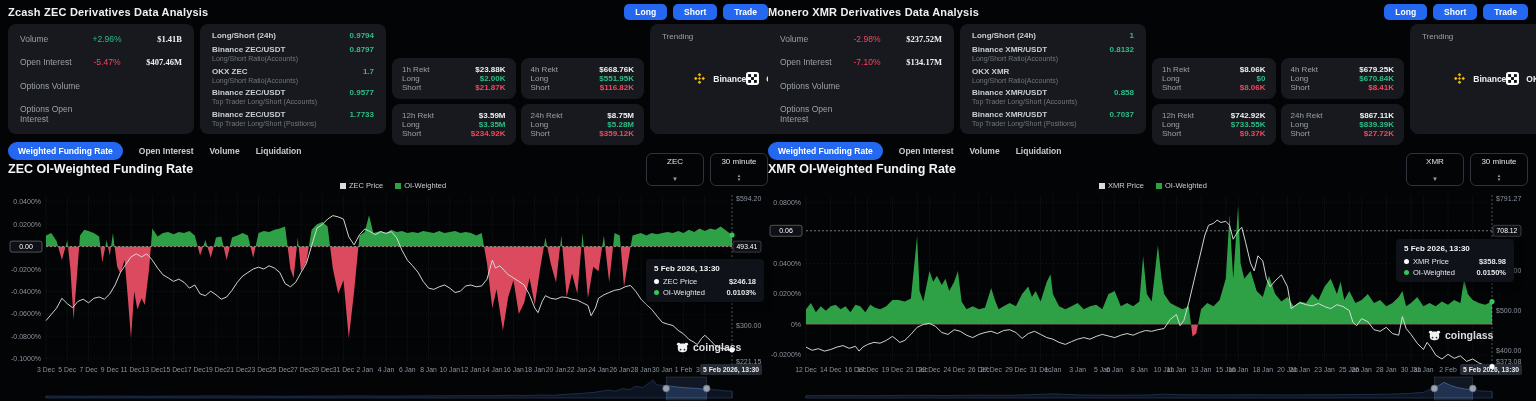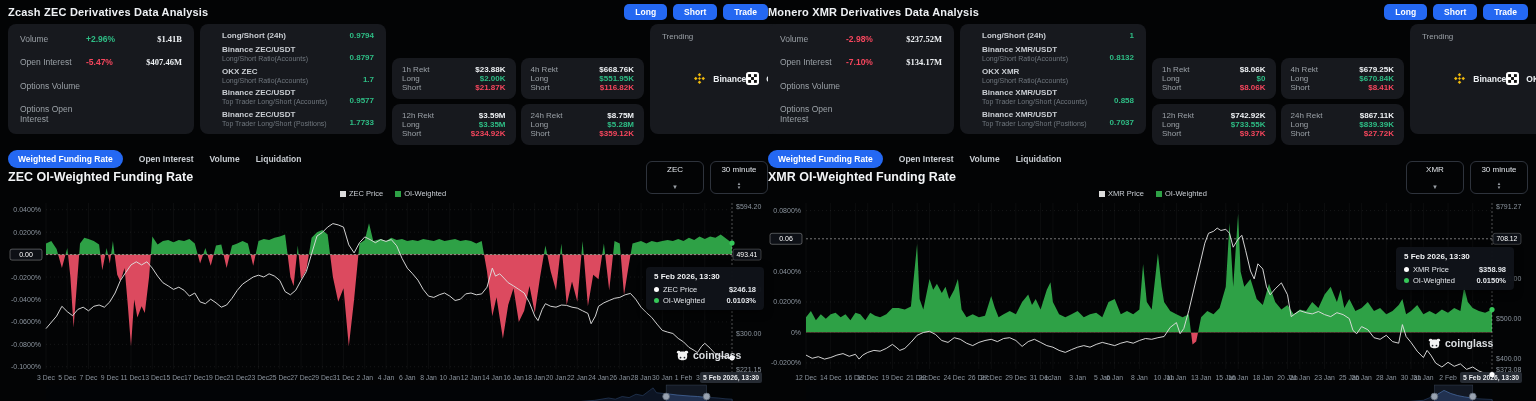--- a/index.html
+++ b/index.html
@@ -10,39 +10,39 @@
   .panel-header { display:flex; justify-content:space-between; align-items:center; height:17px; }
   .panel-title { font-size:11px; font-weight:bold; color:#eef1f4; letter-spacing:.2px; }
   .actions { display:flex; gap:6px; }
   .btn { background:#2468f2; color:#fff; border:none; font-family:inherit; font-size:8.5px; font-weight:bold;
     padding:3px 11px; border-radius:5px; cursor:pointer; }
   .cards { display:flex; gap:6px; margin-top:4px; height:110px; }
   .card { background:#17191e; border-radius:8px; }
   .stats-card { flex:0 0 186px; padding:10px 12px; display:flex; flex-direction:column; justify-content:space-between; }
   .srow { display:flex; align-items:center; font-size:8.5px; }
   .slabel { color:#9aa0a6; flex:1; }
-  .schange { width:42px; text-align:left; font-weight:bold; }
+  .schange { width:42px; text-align:center; font-weight:normal; }
   .schange.up { color:#2ebd85; } .schange.down { color:#f6465d; }
   .sval { width:54px; text-align:right; color:#eef1f4; font-weight:bold;font-family:Liberation Serif, serif; }
   .ratios-card { flex:0 0 186px; padding:7px 12px; display:flex; flex-direction:column; justify-content:space-between; }
-  .rrow { display:flex; align-items:flex-end; justify-content:space-between;margin-left:10px; }
+  .rrow { display:flex; align-items:flex-start; justify-content:space-between; }
   .rmain { font-size:8px; color:#c9cdd2; font-weight:bold; }
   .rsub { font-size:7px; color:#6f767d; margin-top:1px; }
   .rval { font-size:8px; color:#2ebd85; font-weight:bold; }
   .rekt-grid { flex:0 0 252px; display:grid; grid-template-columns:1fr 1fr; grid-template-rows:1fr 1fr; gap:5px;margin-top:34px; }
   .rekt-tile { padding:7px 10px; display:flex; flex-direction:column; justify-content:space-between; }
   .krow { display:flex; justify-content:space-between; font-size:8px; }
   .klabel { color:#9aa0a6; }
   .kval { font-weight:bold; color:#eef1f4; }
   .kval.green { color:#2ebd85; } .kval.red { color:#f6465d; }
   .trending-card { flex:1; padding:8px 12px; display:flex; flex-direction:row; justify-content:flex-start; }
   .t-title { font-size:8px; color:#9aa0a6; }
   .t-item { display:flex; align-items:center; gap:7px; font-size:8.5px; font-weight:bold; color:#eef1f4; cursor:pointer; }
   .t-item svg { width:13px; height:13px; flex:0 0 13px; }
-  .tabrow { display:flex; gap:16px; align-items:center; margin-top:16px; height:17px; }
+  .tabrow { display:flex; gap:16px; align-items:center; margin-top:8px; height:17px; }
   .tab { font-size:8.5px; font-weight:bold; color:#c7ccd1; cursor:pointer; }
   .tab.active { background:#2468f2; color:#fff; border-radius:10px; padding:4px 10px; }
   .chart-header { display:flex; justify-content:space-between; align-items:center; height:20px; }
   .chart-title { font-size:12.5px; font-weight:bold; color:#f2f4f6; }
   .controls { display:flex; gap:6px; }
   .select { display:flex; align-items:center; gap:8px; border:1px solid #2e333c; border-radius:6px;
     padding:3px 8px; font-size:8px; color:#dfe3e8; cursor:pointer; min-width:58px; justify-content:space-between;flex-direction:column; }
   .caret { color:#9aa0a6; font-size:6px; }
   .stepper-arrows { display:flex; flex-direction:column; line-height:4px; font-size:4.5px; color:#9aa0a6; }
   .chart-block { position:relative; height:226px; margin-top:2px; }

